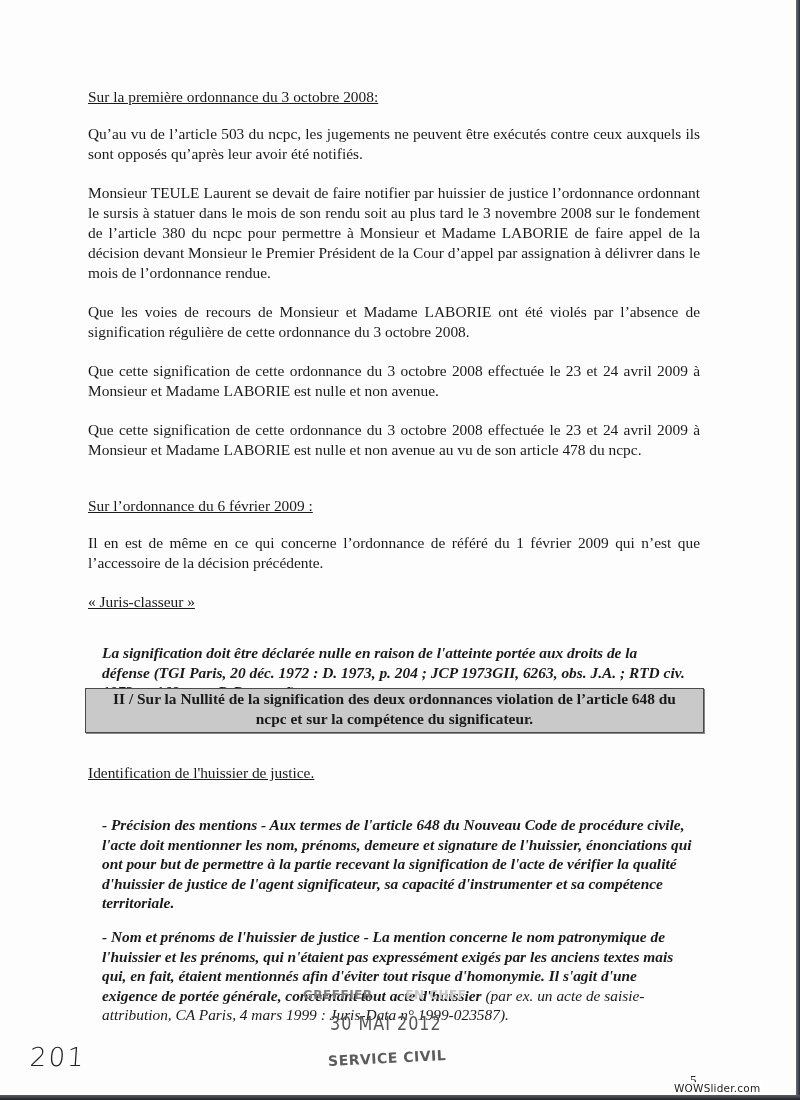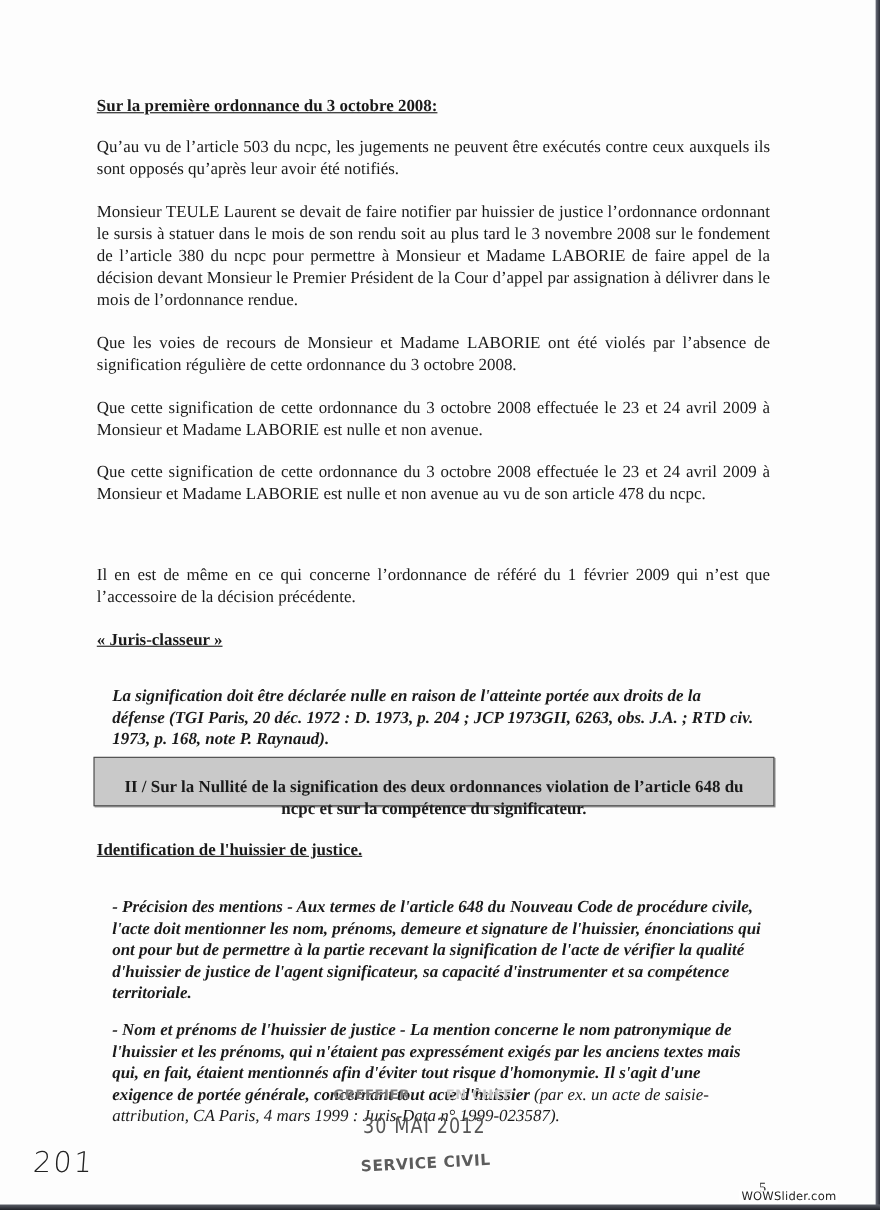--- a/index.html
+++ b/index.html
@@ -41,21 +41,21 @@
     }
     .content {
       position: absolute;
       left: 88px;
       top: 87px;
       width: 612px;
       font-size: 15.4px;
       line-height: 20px;
     }
     .heading-u {
-      font-weight: bold;
+      font-weight: normal;
       text-decoration: underline;
       margin: 0;
       font-size: 15.4px;
     }
     p.para {
       margin: 0;
       text-align: justify;
       text-align-last: left;
     }
     .gap-s { height: 17px; }
@@ -74,21 +74,21 @@
       top: 688px;
       width: 619px;
       height: 45px;
       background: #c9c9c9;
       border: 1px solid #4a4a4a;
       box-shadow: 1px 1px 0 #888;
       text-align: center;
       font-weight: bold;
       font-size: 15.4px;
       line-height: 20px;
-      padding-top: 17px;
+      padding-top: 0;
       box-sizing: border-box;
     }
     .block2 {
       position: absolute;
       left: 88px;
       top: 764px;
       width: 620px;
       font-size: 15.4px;
     }
     .block2 .italic-bold {
@@ -173,20 +173,21 @@
     <div class="gap-m"></div>
     <p class="para">Monsieur TEULE Laurent se devait de faire notifier par huissier de justice l’ordonnance ordonnant le sursis à statuer dans le mois de son rendu soit au plus tard le 3 novembre 2008 sur le fondement de l’article 380 du ncpc pour permettre à Monsieur et Madame LABORIE de faire appel de la décision devant Monsieur le Premier Président de la Cour d’appel par assignation à délivrer dans le mois de l’ordonnance rendue.</p>
     <div class="gap-m"></div>
     <p class="para">Que les voies de recours de Monsieur et Madame LABORIE ont été violés par l’absence de signification régulière de cette ordonnance du 3 octobre 2008.</p>
     <div class="gap-m"></div>
     <p class="para">Que cette signification de cette ordonnance du 3 octobre 2008 effectuée le 23 et 24 avril 2009 à Monsieur et Madame LABORIE est nulle et non avenue.</p>
     <div class="gap-m"></div>
     <p class="para">Que cette signification de cette ordonnance du 3 octobre 2008 effectuée le 23 et 24 avril 2009 à Monsieur et Madame LABORIE est nulle et non avenue au vu de son article 478 du ncpc.</p>
     <div class="gap-l"></div>
 
+    <p class="heading-u">Sur l’ordonnance du 6 février 2009 :</p>
     <div class="gap-s"></div>
     <p class="para">Il en est de même en ce qui concerne l’ordonnance de référé du 1 février 2009 qui n’est que l’accessoire de la décision précédente.</p>
     <div class="gap-m"></div>
 
     <p class="heading-u">« Juris-classeur »</p>
     <div class="gap-s"></div>
     <p class="italic-bold">La signification doit être déclarée nulle en raison de l'atteinte portée aux droits de la défense  (TGI  Paris, 20 déc. 1972 : D. 1973, p. 204 ; JCP 1973GII, 6263, obs. J.A. ; RTD civ. 1973, p. 168, note P. Raynaud).</p>
   </div>
 
   <div class="section-box">

